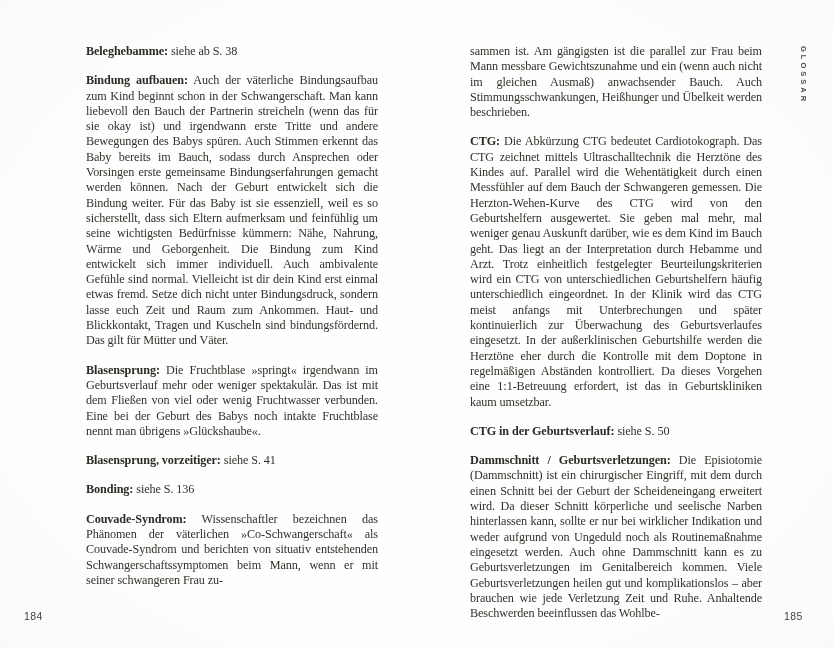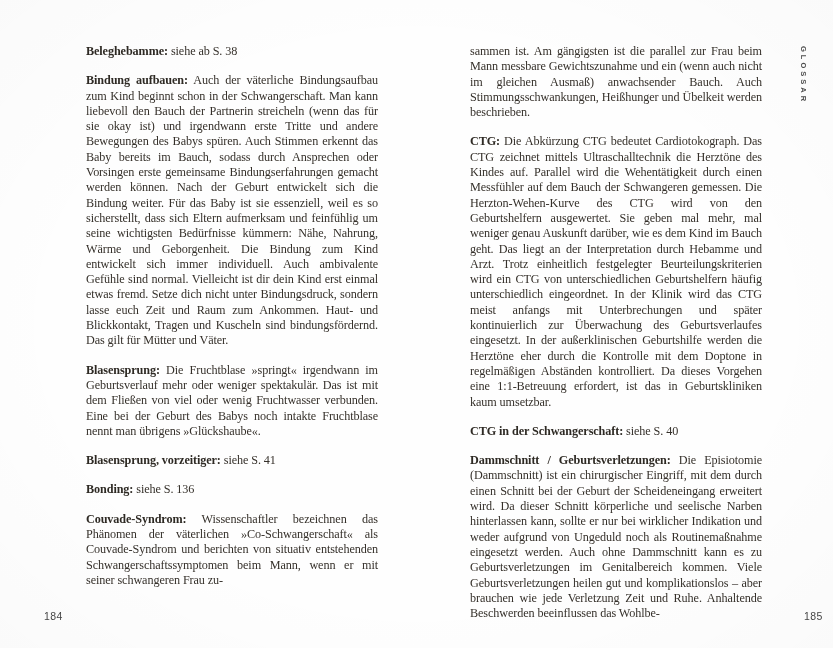--- a/index.html
+++ b/index.html
@@ -51,21 +51,20 @@
     letter-spacing: 3px;
     color: #4c4c4c;
   }
   .pagenum {
     position: absolute;
     top: 610px;
     font-family: "Liberation Sans", "DejaVu Sans", sans-serif;
     font-size: 10.5px;
     letter-spacing: 0.4px;
     color: #454545;
-    margin-left: 20px;
   }
   .pn-left  { left: 24px; }
   .pn-right { left: 784px; }
 </style>
 </head>
 <body>
 
 <div class="spread">
 
   <div class="col col-left">
@@ -73,21 +72,21 @@
     <p class="entry"><b class="term">Bindung aufbauen:</b><span> Auch der väterliche Bindungsaufbau zum Kind beginnt schon in der Schwangerschaft. Man kann liebevoll den Bauch der Partnerin streicheln (wenn das für sie okay ist) und irgendwann erste Tritte und andere Bewegungen des Babys spüren. Auch Stimmen erkennt das Baby bereits im Bauch, sodass durch Ansprechen oder Vorsingen erste gemeinsame Bindungserfahrungen gemacht werden können. Nach der Geburt entwickelt sich die Bindung weiter. Für das Baby ist sie essenziell, weil es so sicherstellt, dass sich Eltern aufmerksam und feinfühlig um seine wichtigsten Bedürfnisse kümmern: Nähe, Nahrung, Wärme und Geborgenheit. Die Bindung zum Kind entwickelt sich immer individuell. Auch ambivalente Gefühle sind normal. Vielleicht ist dir dein Kind erst einmal etwas fremd. Setze dich nicht unter Bindungsdruck, sondern lasse euch Zeit und Raum zum Ankommen. Haut- und Blickkontakt, Tragen und Kuscheln sind bindungsfördernd. Das gilt für Mütter und Väter.</span></p>
     <p class="entry"><b class="term">Blasensprung:</b><span> Die Fruchtblase »springt« irgendwann im Geburtsverlauf mehr oder weniger spektakulär. Das ist mit dem Fließen von viel oder wenig Fruchtwasser verbunden. Eine bei der Geburt des Babys noch intakte Fruchtblase nennt man übrigens »Glückshaube«.</span></p>
     <p class="entry"><b class="term">Blasensprung, vorzeitiger:</b><span> siehe S. 41</span></p>
     <p class="entry"><b class="term">Bonding:</b><span> siehe S. 136</span></p>
     <p class="entry"><b class="term">Couvade-Syndrom:</b><span> Wissenschaftler bezeichnen das Phänomen der väterlichen »Co-Schwangerschaft« als Couvade-Syndrom und berichten von situativ entstehenden Schwangerschaftssymptomen beim Mann, wenn er mit seiner schwangeren Frau zu-</span></p>
   </div>
 
   <div class="col col-right">
     <p class="entry"><b class="term"></b><span>sammen ist. Am gängigsten ist die parallel zur Frau beim Mann messbare Gewichtszunahme und ein (wenn auch nicht im gleichen Ausmaß) anwachsender Bauch. Auch Stimmungsschwankungen, Heißhunger und Übelkeit werden beschrieben.</span></p>
     <p class="entry"><b class="term">CTG:</b><span> Die Abkürzung CTG bedeutet Cardiotokograph. Das CTG zeichnet mittels Ultraschalltechnik die Herztöne des Kindes auf. Parallel wird die Wehentätigkeit durch einen Messfühler auf dem Bauch der Schwangeren gemessen. Die Herzton-Wehen-Kurve des CTG wird von den Geburtshelfern ausgewertet. Sie geben mal mehr, mal weniger genau Auskunft darüber, wie es dem Kind im Bauch geht. Das liegt an der Interpretation durch Hebamme und Arzt. Trotz einheitlich festgelegter Beurteilungskriterien wird ein CTG von unterschiedlichen Geburtshelfern häufig unterschiedlich eingeordnet. In der Klinik wird das CTG meist anfangs mit Unterbrechungen und später kontinuierlich zur Überwachung des Geburtsverlaufes eingesetzt. In der außerklinischen Geburtshilfe werden die Herztöne eher durch die Kontrolle mit dem Doptone in regelmäßigen Abständen kontrolliert. Da dieses Vorgehen eine 1:1-Betreuung erfordert, ist das in Geburtskliniken kaum umsetzbar.</span></p>
-    <p class="entry"><b class="term">CTG in der Schwangerschaft:</b><span> siehe S. 40</span></p>
+    <p class="entry"><b class="term">CTG in der Geburtsverlauf:</b><span> siehe S. 50</span></p>
     <p class="entry"><b class="term">Dammschnitt / Geburtsverletzungen:</b><span> Die Episiotomie (Dammschnitt) ist ein chirurgischer Eingriff, mit dem durch einen Schnitt bei der Geburt der Scheideneingang erweitert wird. Da dieser Schnitt körperliche und seelische Narben hinterlassen kann, sollte er nur bei wirklicher Indikation und weder aufgrund von Ungeduld noch als Routinemaßnahme eingesetzt werden. Auch ohne Dammschnitt kann es zu Geburtsverletzungen im Genitalbereich kommen. Viele Geburtsverletzungen heilen gut und komplikationslos – aber brauchen wie jede Verletzung Zeit und Ruhe. Anhaltende Beschwerden beeinflussen das Wohlbe-</span></p>
   </div>
 
   <div class="glossar-label">GLOSSAR</div>
 
   <div class="pagenum pn-left">184</div>
   <div class="pagenum pn-right">185</div>
 
 </div>
 

